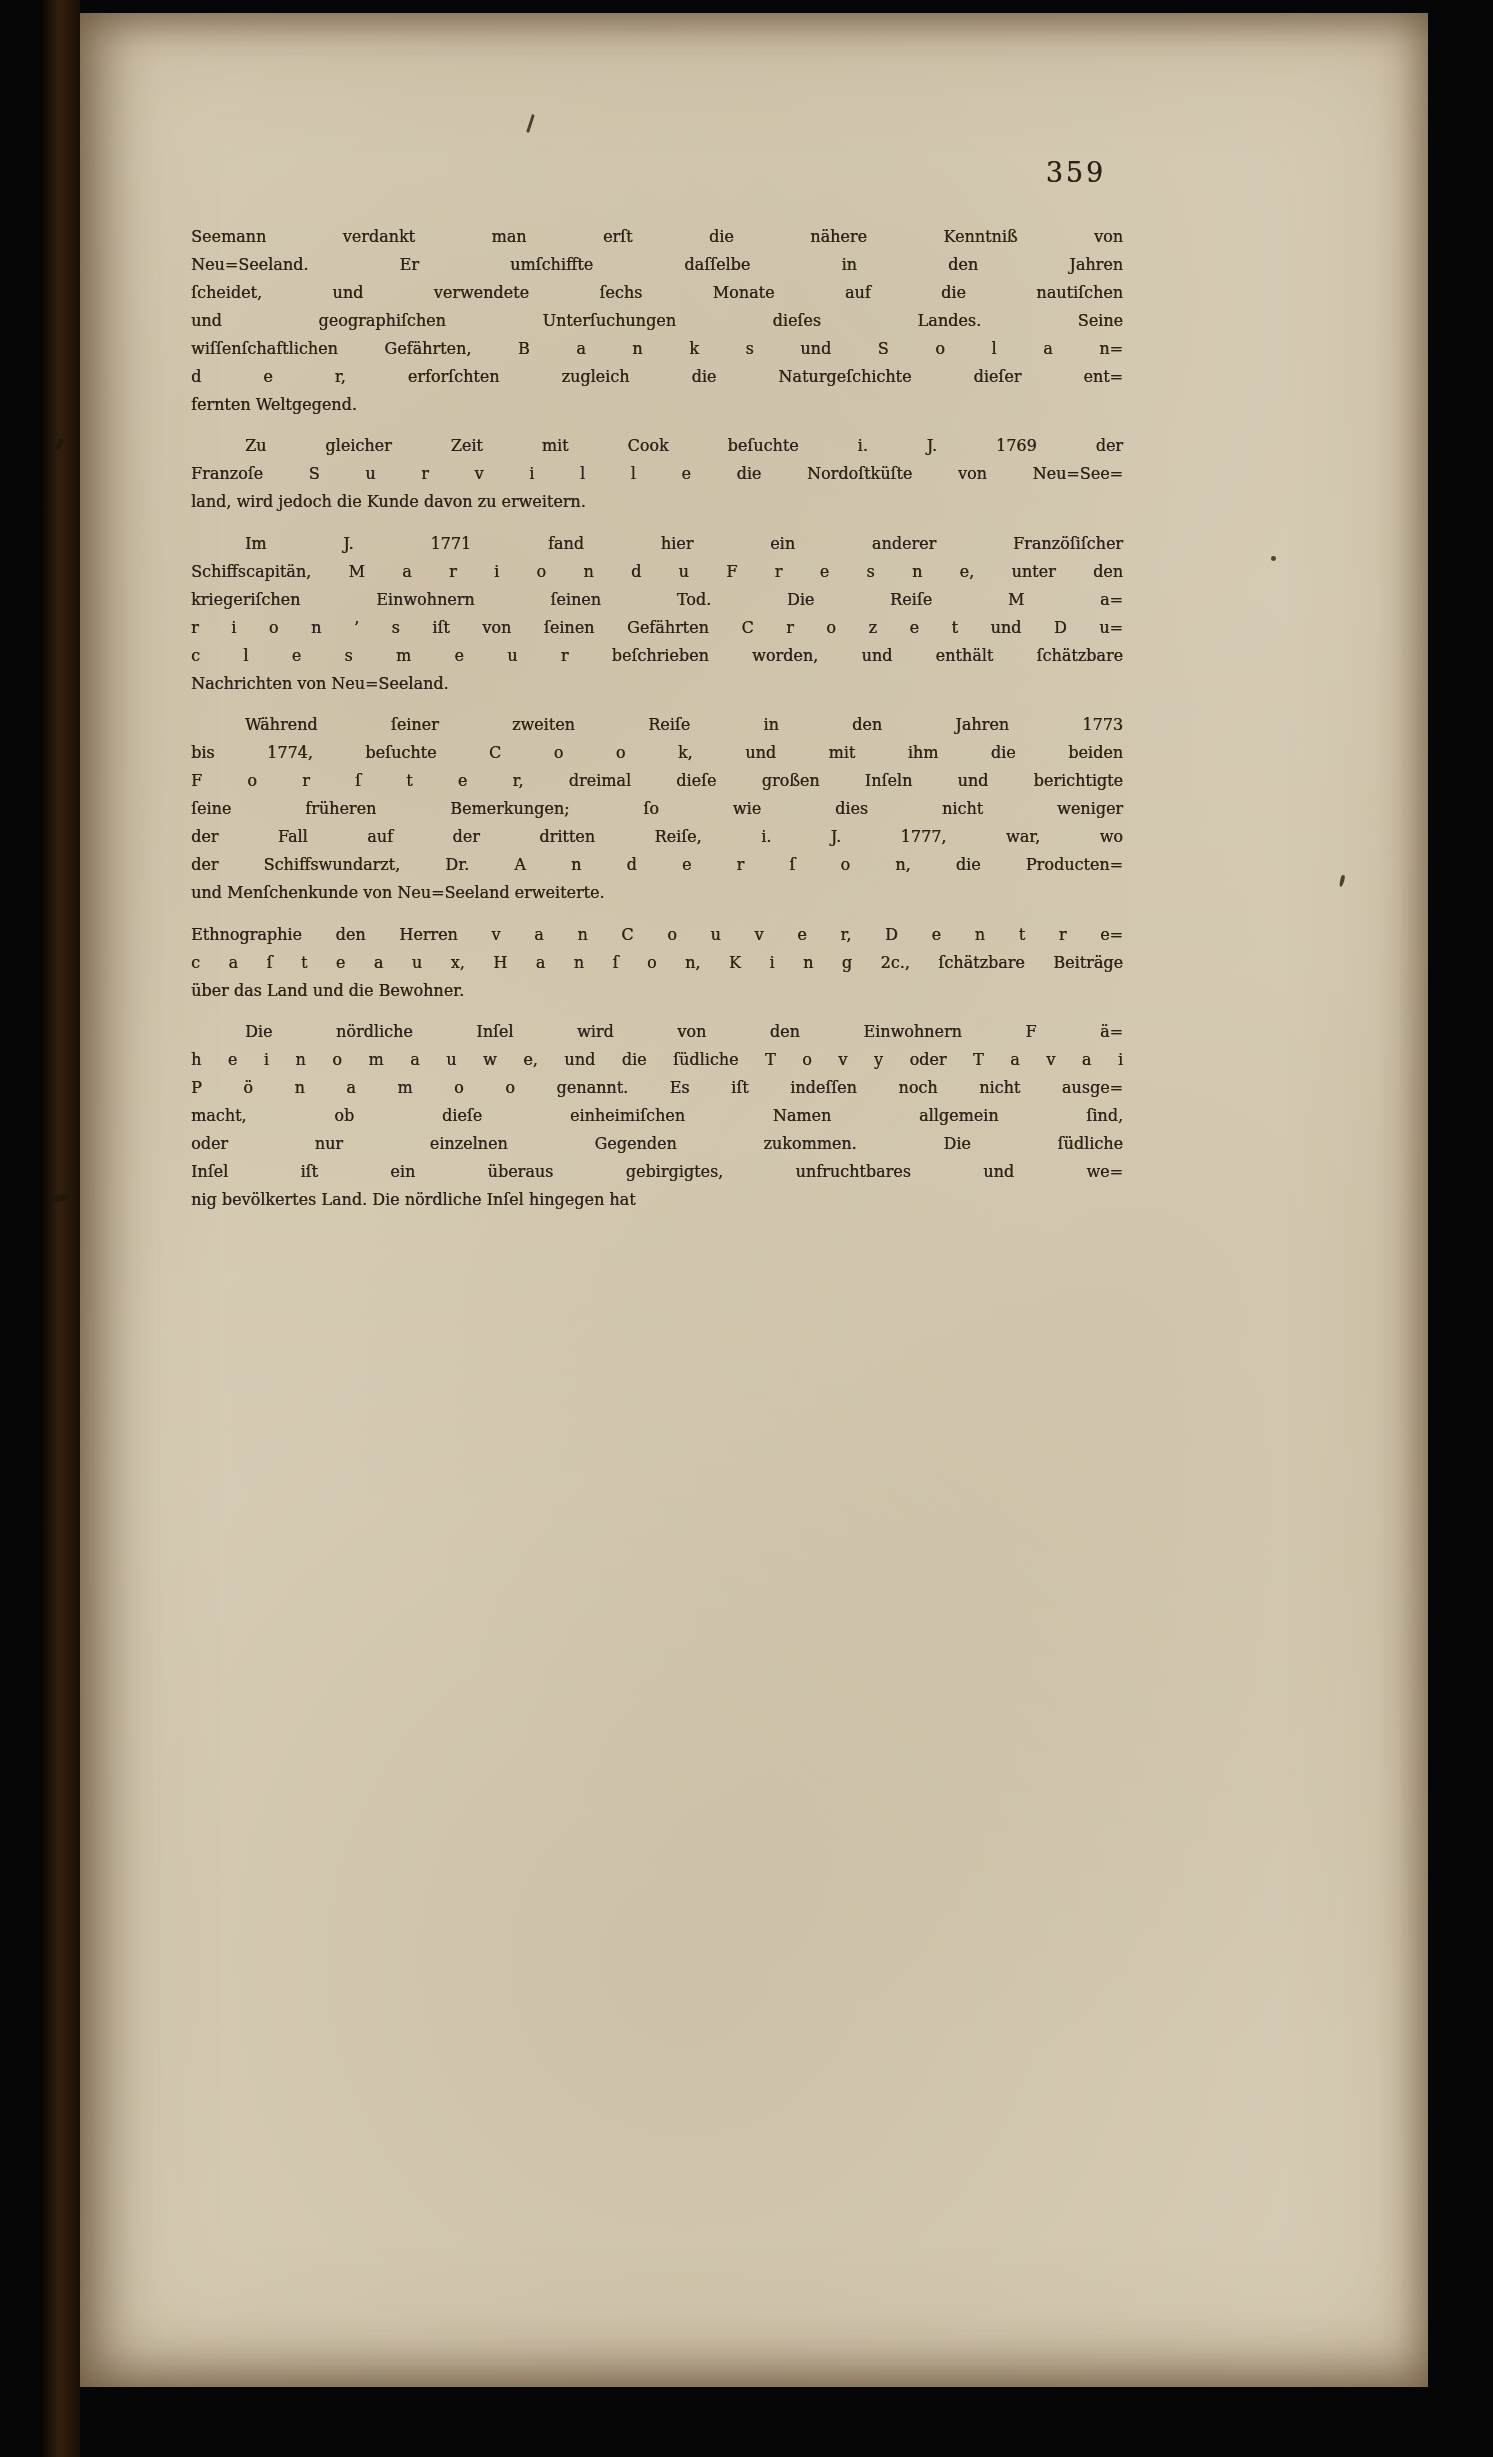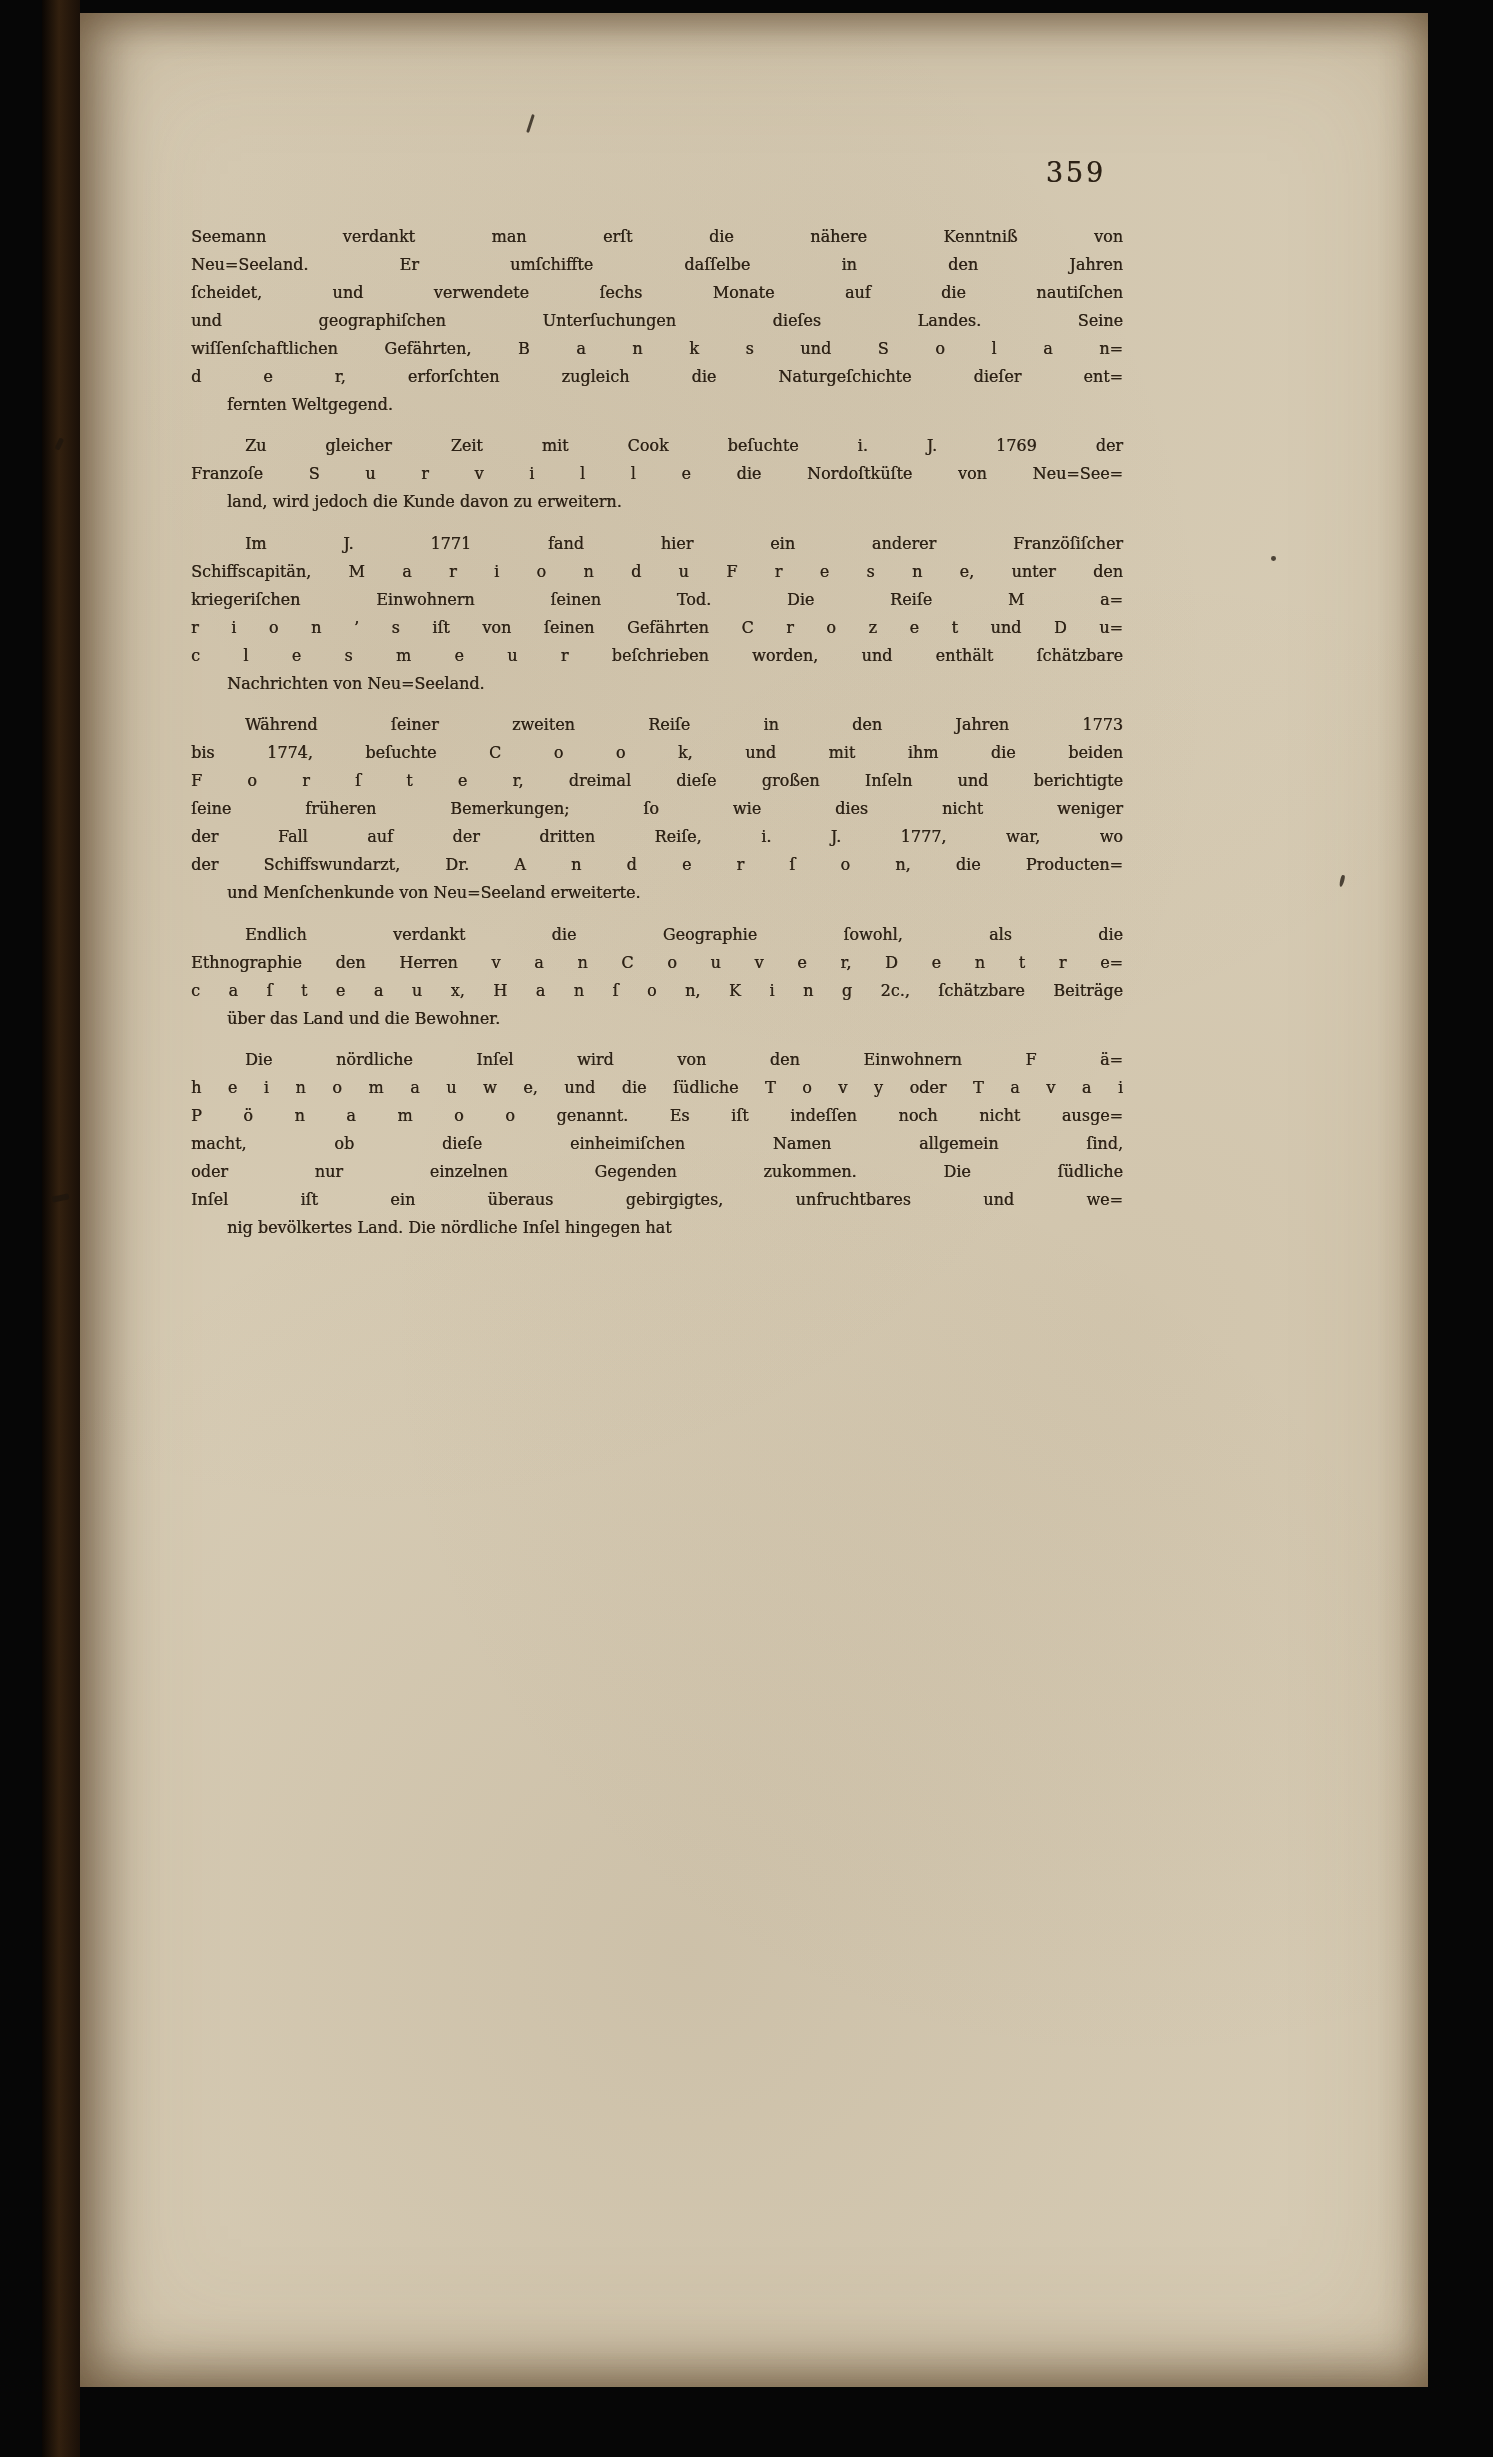--- a/index.html
+++ b/index.html
@@ -77,21 +77,20 @@
   .paragraph {
     margin: 0 0 13.4px 0;
   }
   .line {
     line-height: 28px;
     text-align: justify;
     text-align-last: justify;
   }
   .line.final {
     text-align-last: left;
-    margin-left: 36px;
   }
   .line.indent {
     text-indent: 54px;
   }
   .mark {
     position: absolute;
     background: #1d150d;
     border-radius: 1.9px;
     opacity: 0.75;
   }
@@ -145,21 +144,20 @@
     <div class="paragraph">
       <div class="line indent">Während ſeiner zweiten Reiſe in den Jahren 1773</div>
       <div class="line">bis 1774, beſuchte C o o k, und mit ihm die beiden</div>
       <div class="line">F o r ſ t e r, dreimal dieſe großen Inſeln und berichtigte</div>
       <div class="line">ſeine früheren Bemerkungen; ſo wie dies nicht weniger</div>
       <div class="line">der Fall auf der dritten Reiſe, i. J. 1777, war, wo</div>
       <div class="line">der Schiffswundarzt, Dr. A n d e r ſ o n, die Producten=</div>
       <div class="line final">und Menſchenkunde von Neu=Seeland erweiterte.</div>
     </div>
     <div class="paragraph">
-      <div class="line indent">Endlich verdankt die Geographie ſowohl, als die</div>
       <div class="line">Ethnographie den Herren v a n C o u v e r, D e n t r e=</div>
       <div class="line">c a ſ t e a u x, H a n ſ o n, K i n g 2c., ſchätzbare Beiträge</div>
       <div class="line final">über das Land und die Bewohner.</div>
     </div>
     <div class="paragraph">
       <div class="line indent">Die nördliche Inſel wird von den Einwohnern F ä=</div>
       <div class="line">h e i n o m a u w e, und die ſüdliche T o v y oder T a v a i</div>
       <div class="line">P ö n a m o o genannt. Es iſt indeſſen noch nicht ausge=</div>
       <div class="line">macht, ob dieſe einheimiſchen Namen allgemein ſind,</div>
       <div class="line">oder nur einzelnen Gegenden zukommen. Die ſüdliche</div>

